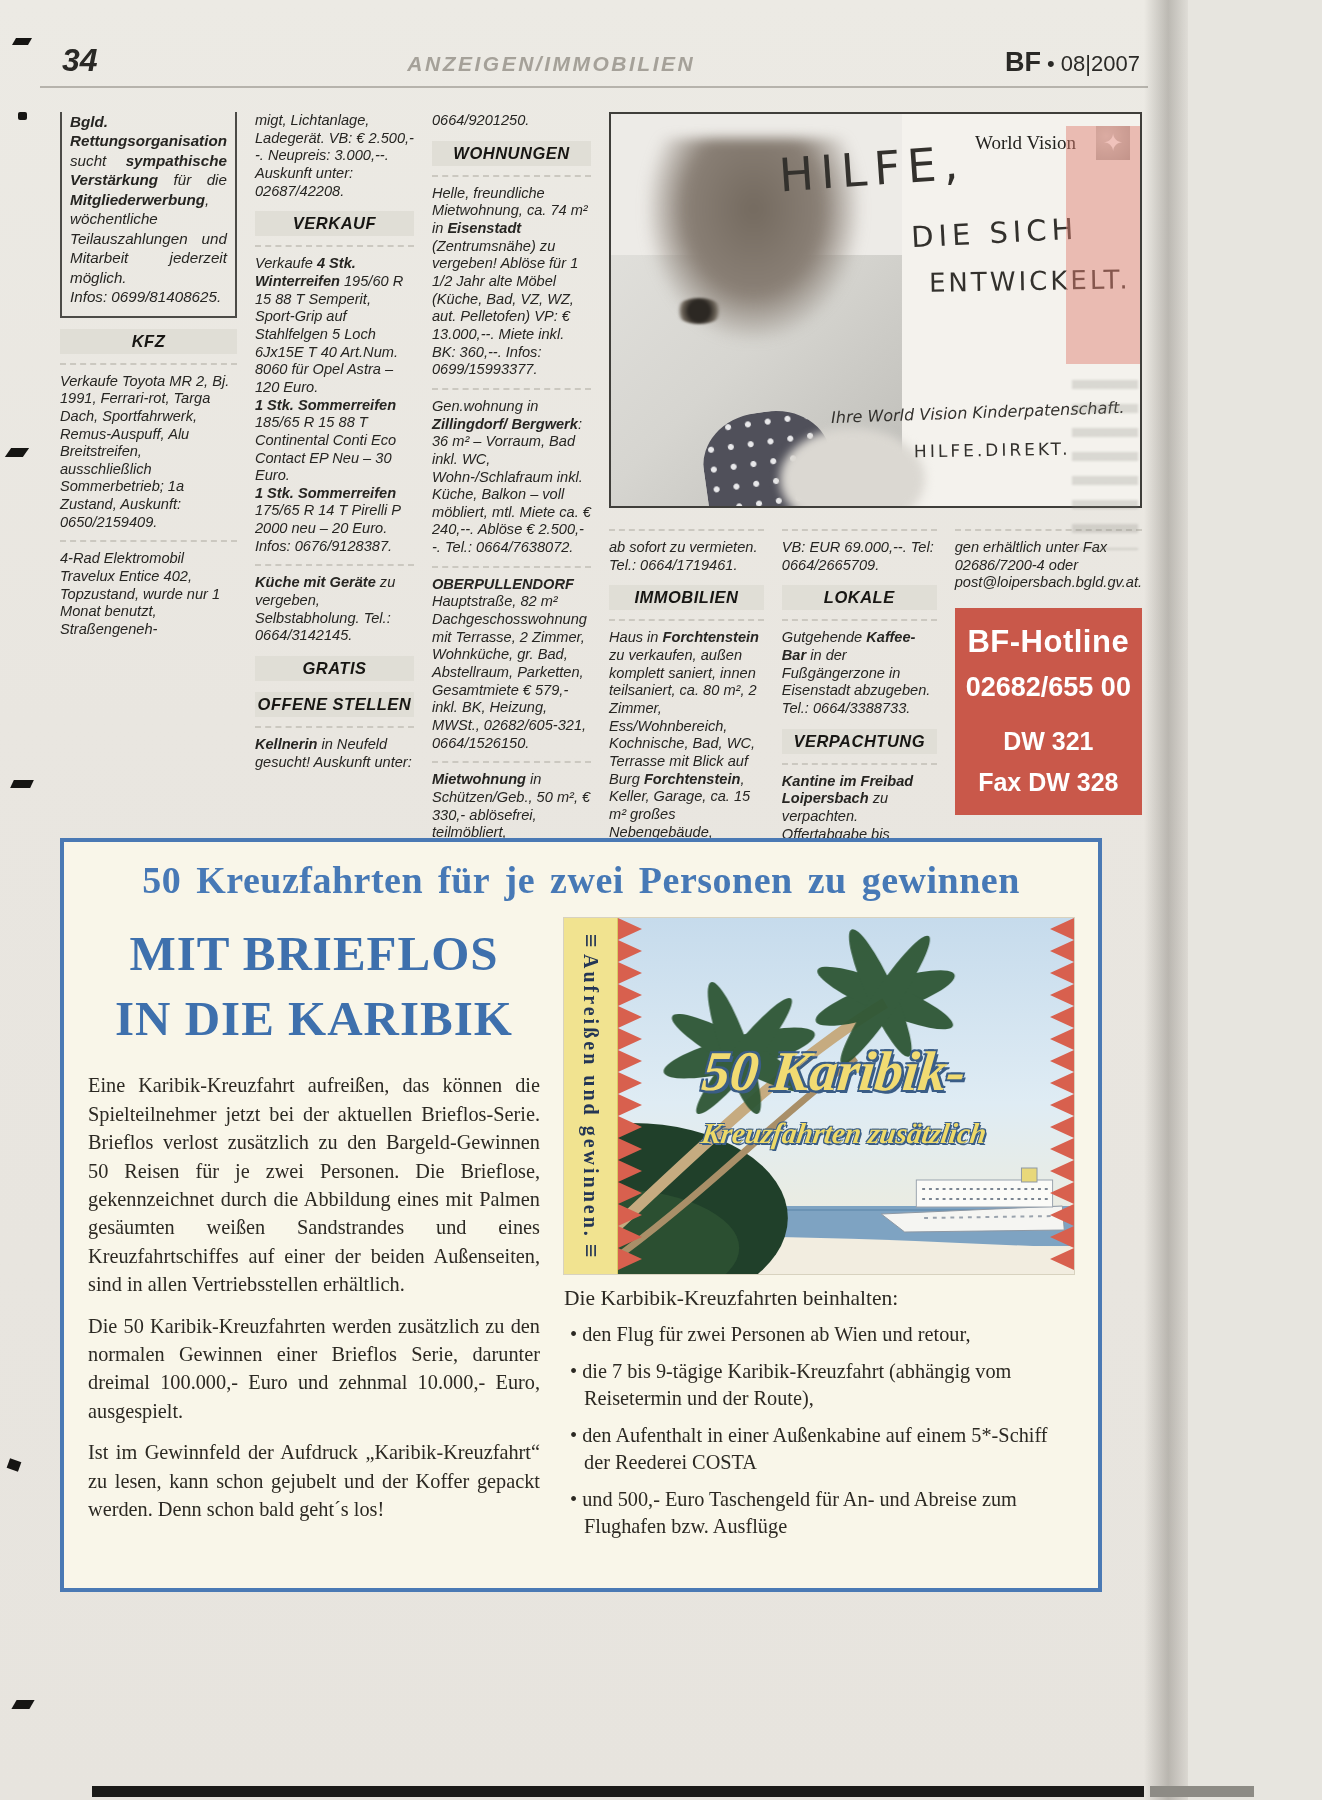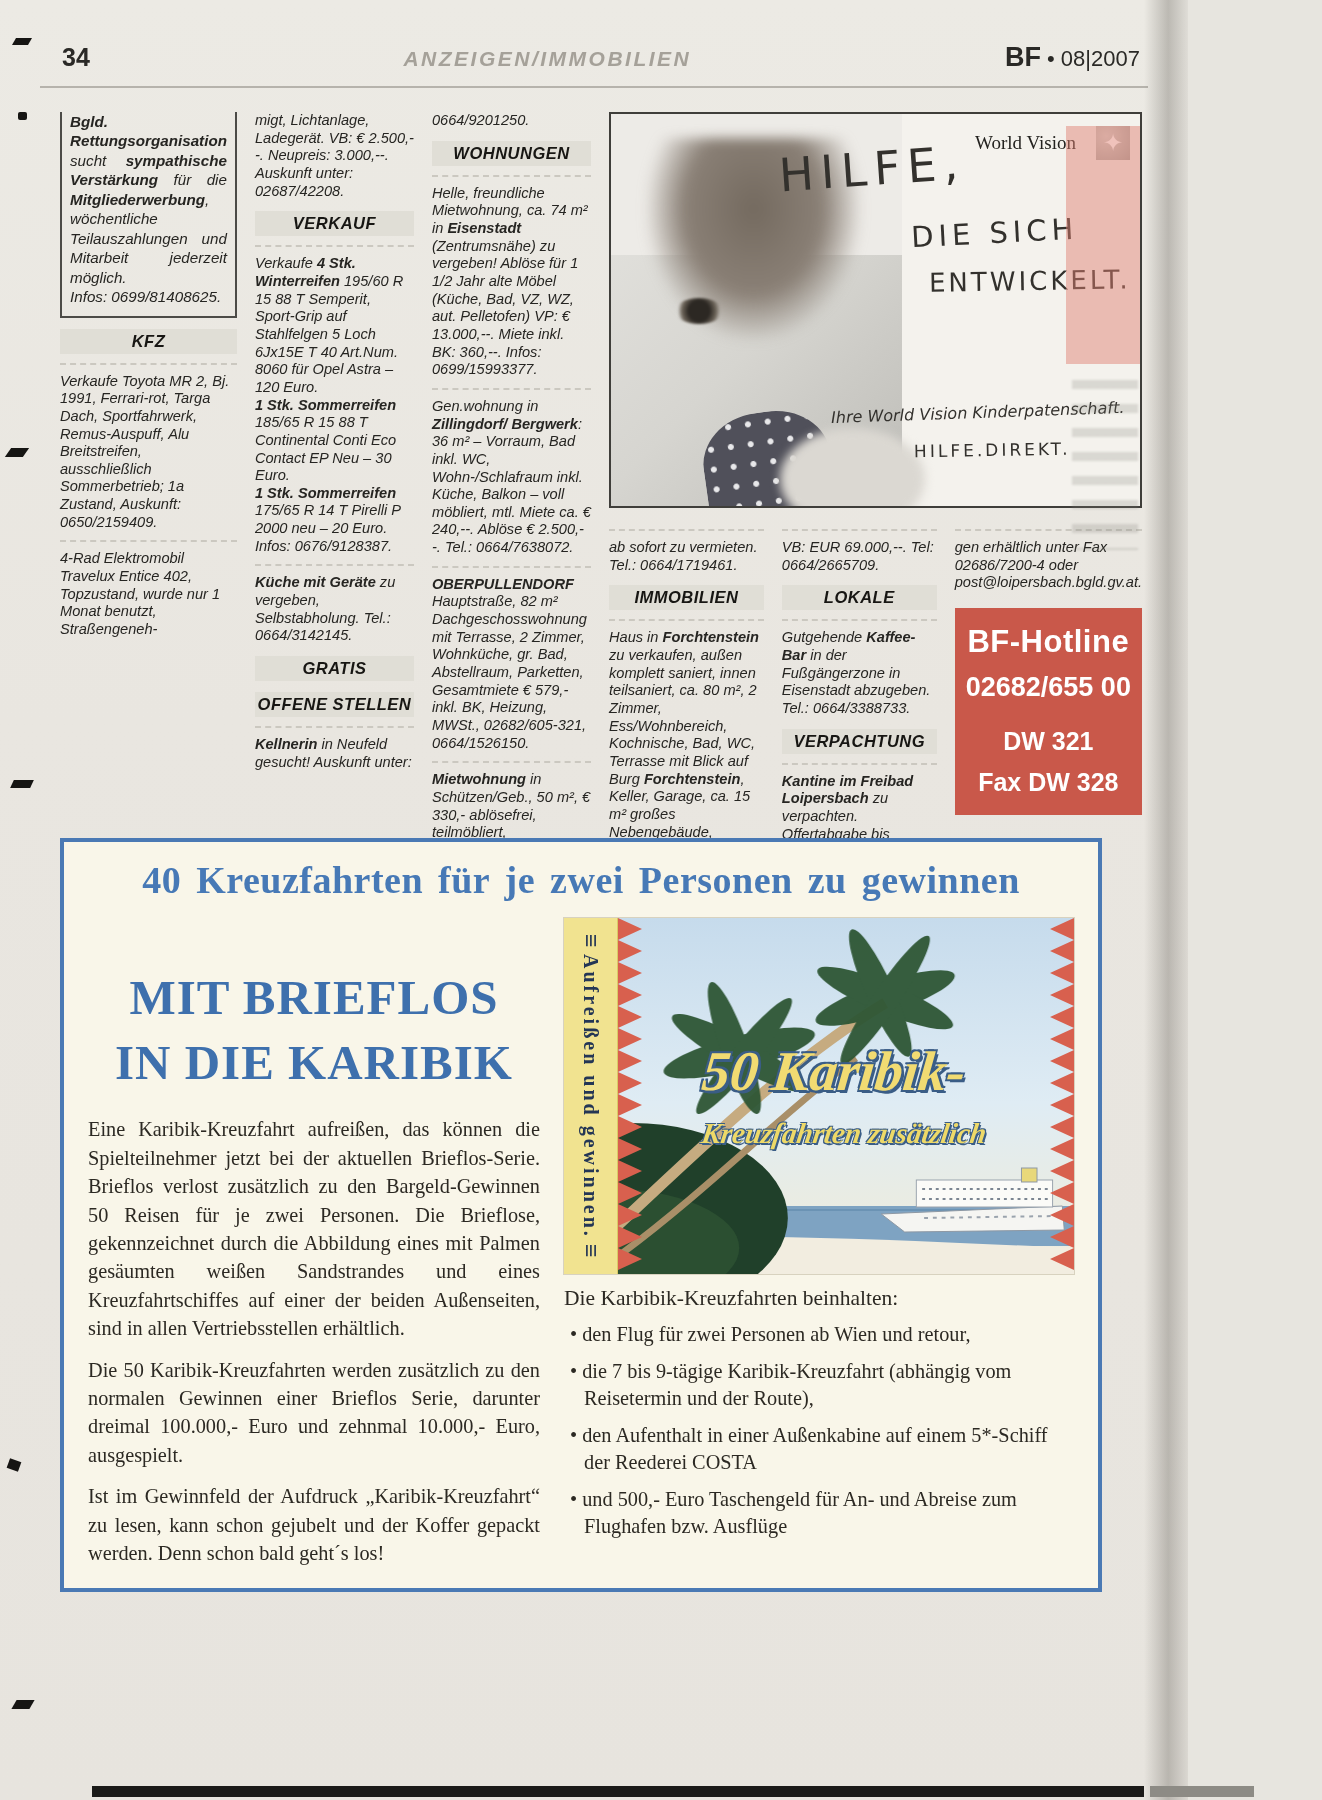--- a/index.html
+++ b/index.html
@@ -6,21 +6,21 @@
   html,body { background:#cfccc6; }
   .page {
     position: relative; width: 1322px; height: 1800px;
     background: linear-gradient(180deg,#eceae4 0%,#e9e6e0 40%,#e7e4de 100%);
     overflow: hidden;
     font-family: "Liberation Sans", sans-serif;
     color:#262522;
   }
   
   .masthead { position:absolute; left:62px; top:42px; width:1078px; display:flex; align-items:baseline; }
-  .pg-num { font-size:25px; font-weight:bold; color:#2a2926; }
+  .pg-num { font-size:32px; font-weight:bold; color:#2a2926;font-style:italic; }
   .sec-title { flex:1; text-align:center; font-size:21px; font-weight:bold; font-style:italic;
                letter-spacing:2.5px; color:#a5a199; }
   .issue { font-size:22px; color:#2a2926; white-space:nowrap; }
   .issue b { font-size:27px; }
   .head-rule { position:absolute; left:40px; top:86px; width:1108px; border-top:2px solid #b6b3ac; }
 
   
   .classifieds { position:absolute; left:60px; top:112px; width:1082px; display:flex; gap:18px; }
   .top-cols { width:531px; display:grid; grid-template-columns:repeat(3,1fr); column-gap:18px; align-items:start; }
   .right-area { width:533px; }
@@ -69,21 +69,21 @@
   .wv-tag1 { right:16px; bottom:84px; font-size:16px; font-style:italic; transform:rotate(-2deg); }
   .wv-tag2 { right:70px; bottom:46px; font-size:17px; letter-spacing:3px; transform:rotate(-1deg); }
 
   
   .brief-box { position:absolute; left:60px; top:838px; width:1042px; height:754px;
                border:4px solid #4a79b4; background:#f9f6e9; padding:16px 24px 14px;
                font-family:"Liberation Serif", serif; color:#2c2923; }
   .brief-headline { text-align:center; font-size:38px; font-weight:bold; color:#4779b6;
                     letter-spacing:0.5px; word-spacing:5px; }
   .brief-row { display:flex; gap:24px; margin-top:16px; }
-  .brief-left { width:452px; flex:none;margin-top:44px; }
+  .brief-left { width:452px; flex:none; }
   .brief-title { text-align:center; font-size:49px; line-height:1.32; font-weight:bold; color:#3e70ad;
                  margin:4px 0 20px; letter-spacing:1px; }
   .brief-left p { font-size:20.3px; line-height:1.4; text-align:justify; margin-bottom:13px; }
   .brief-right { flex:1; }
   .includes-h { font-size:21.5px; margin:12px 0 10px; }
   .bullets { list-style:none; }
   .bullets li { font-size:20.3px; line-height:1.33; margin-bottom:10px; padding-left:20px; text-indent:-14px; }
   .bullets li::before { content:"• "; }
 
   
@@ -209,21 +209,21 @@
             <div class="hl-phone">02682/655 00</div>
             <div class="hl-dw">DW 321</div>
             <div class="hl-fax">Fax DW 328</div>
           </div>
         </div>
       </div>
     </div>
   </div>
 
   <div class="brief-box">
-    <div class="brief-headline">40 Kreuzfahrten für je zwei Personen zu gewinnen</div>
+    <div class="brief-headline">50 Kreuzfahrten für je zwei Personen zu gewinnen</div>
     <div class="brief-row">
       <div class="brief-left">
         <div class="brief-title">
           <div>MIT BRIEFLOS</div>
           <div>IN DIE KARIBIK</div>
         </div>
         <div>
             <p>Eine Karibik-Kreuzfahrt aufreißen, das können die Spielteilnehmer jetzt bei der aktuellen Brieflos-Serie. Brieflos verlost zusätzlich zu den Bargeld-Gewinnen 50 Reisen für je zwei Personen. Die Brieflose, gekennzeichnet durch die Abbildung eines mit Palmen gesäumten weißen Sandstrandes und eines Kreuzfahrtschiffes auf einer der beiden Außenseiten, sind in allen Vertriebsstellen erhältlich.</p>
             <p>Die 50 Karibik-Kreuzfahrten werden zusätzlich zu den normalen Gewinnen einer Brieflos Serie, darunter dreimal 100.000,- Euro und zehnmal 10.000,- Euro, ausgespielt.</p>
             <p>Ist im Gewinnfeld der Aufdruck „Karibik-Kreuzfahrt“ zu lesen, kann schon gejubelt und der Koffer gepackt werden. Denn schon bald geht´s los!</p>

